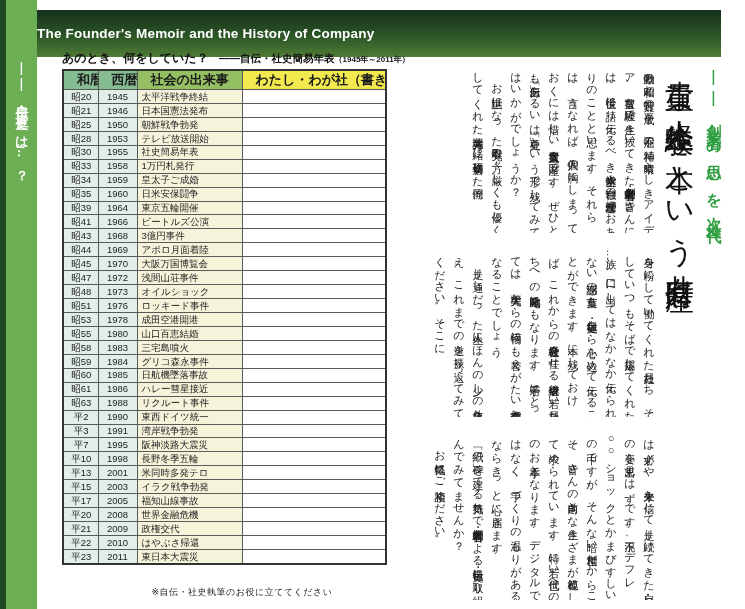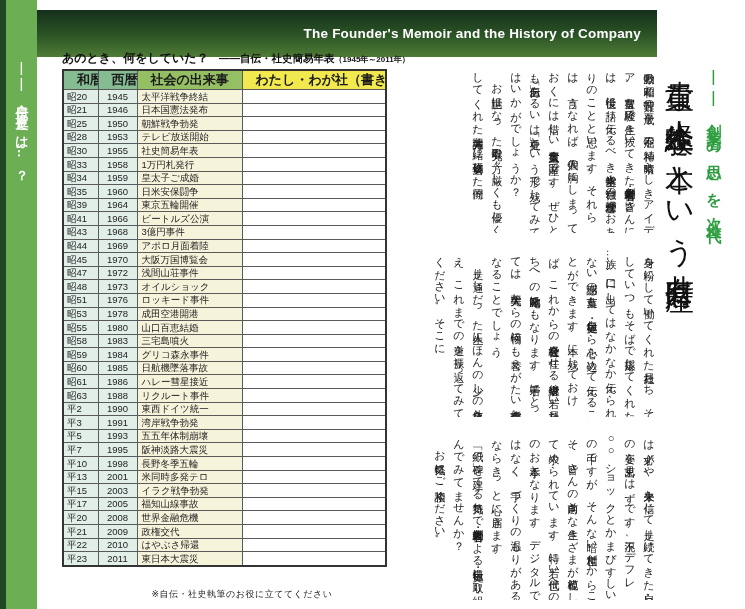--- a/index.html
+++ b/index.html
@@ -7,38 +7,38 @@
   .page{position:relative;width:745px;height:609px;background:#ffffff;overflow:hidden;}
 
   
   .edge-line{position:absolute;left:0;top:0;width:6px;height:609px;background:var(--edge-green,#1f4722);}
   .side-strip{position:absolute;left:6px;top:0;width:31px;height:609px;background:var(--strip-green,#6cae53);
               display:flex;justify-content:center;}
   .side-label{writing-mode:vertical-rl;color:#ffffff;font-size:13px;font-weight:bold;
               letter-spacing:3px;margin-top:62px;}
 
   
-  .banner{position:absolute;left:37px;top:10px;width:620px;height:47px;
+  .banner{position:absolute;left:37px;top:10px;width:684px;height:47px;
           background:linear-gradient(180deg,var(--banner-top,#15301b) 0%,#2c5526 55%,var(--banner-bottom,#4f7c36) 100%);
-          display:flex;align-items:center;justify-content:flex-end;}
+          display:flex;align-items:center;}
   .banner span{color:#ffffff;font-size:13.5px;font-weight:bold;padding-right:16px;letter-spacing:.2px;}
 
   
   .table-area{position:absolute;left:62px;top:50px;width:360px;}
   .table-title{font-size:12px;font-weight:bold;color:#111;white-space:nowrap;height:16px;line-height:16px;margin-bottom:3px;}
   .tt-sub{font-size:10.5px;}
   .tt-note{font-size:8px;}
   table{border-collapse:collapse;table-layout:fixed;width:323px;height:496px;border:2px solid #333;}
   th,td{border:1px solid #5a5a5a;overflow:hidden;white-space:nowrap;}
   th{height:18px;font-size:13px;font-weight:bold;color:#1a1a1a;padding:0 13px;}
   td{height:12.6px;font-size:9.5px;line-height:1;color:#222;padding:0 2px;}
   .h-teal{background:var(--header-teal,#85bc92);}
   .h-green{background:var(--header-green,#94bf62);}
   .h-yellow{background:var(--header-yellow,#f2e94e);}
-  .c-wareki{background:var(--cell-blue,#e2efe9);text-align:left;padding-left:3px;}
+  .c-wareki{background:var(--cell-blue,#e2efe9);text-align:center;padding-left:3px;}
   .c-seireki{background:var(--cell-blue,#e2efe9);text-align:center;}
   .c-event{background:var(--cell-cream,#f6f3db);text-align:left;padding-left:4px;margin-top:12px;}
   .c-write{background:#ffffff;}
   .footnote{margin-top:21px;text-align:center;font-size:9px;color:#222;letter-spacing:.5px;}
 
   
   .article-lead{position:absolute;right:22px;top:70px;writing-mode:vertical-rl;
                 color:var(--lead-green,#2f9e41);font-size:15px;font-weight:bold;letter-spacing:6px;}
   .article-title{position:absolute;right:45px;top:57px;writing-mode:vertical-rl;
                  color:var(--title-black,#111111);font-size:29px;font-weight:500;letter-spacing:2.5px;}
@@ -226,26 +226,20 @@
             <td class="c-event">東西ドイツ統一</td>
             <td class="c-write"></td>
           </tr>
           <tr>
             <td class="c-wareki">平3</td>
             <td class="c-seireki">1991</td>
             <td class="c-event">湾岸戦争勃発</td>
             <td class="c-write"></td>
           </tr>
           <tr>
-            <td class="c-wareki">平5</td>
-            <td class="c-seireki">1993</td>
-            <td class="c-event">五五年体制崩壊</td>
-            <td class="c-write"></td>
-          </tr>
-          <tr>
             <td class="c-wareki">平7</td>
             <td class="c-seireki">1995</td>
             <td class="c-event">阪神淡路大震災</td>
             <td class="c-write"></td>
           </tr>
           <tr>
             <td class="c-wareki">平10</td>
             <td class="c-seireki">1998</td>
             <td class="c-event">長野冬季五輪</td>
             <td class="c-write"></td>

